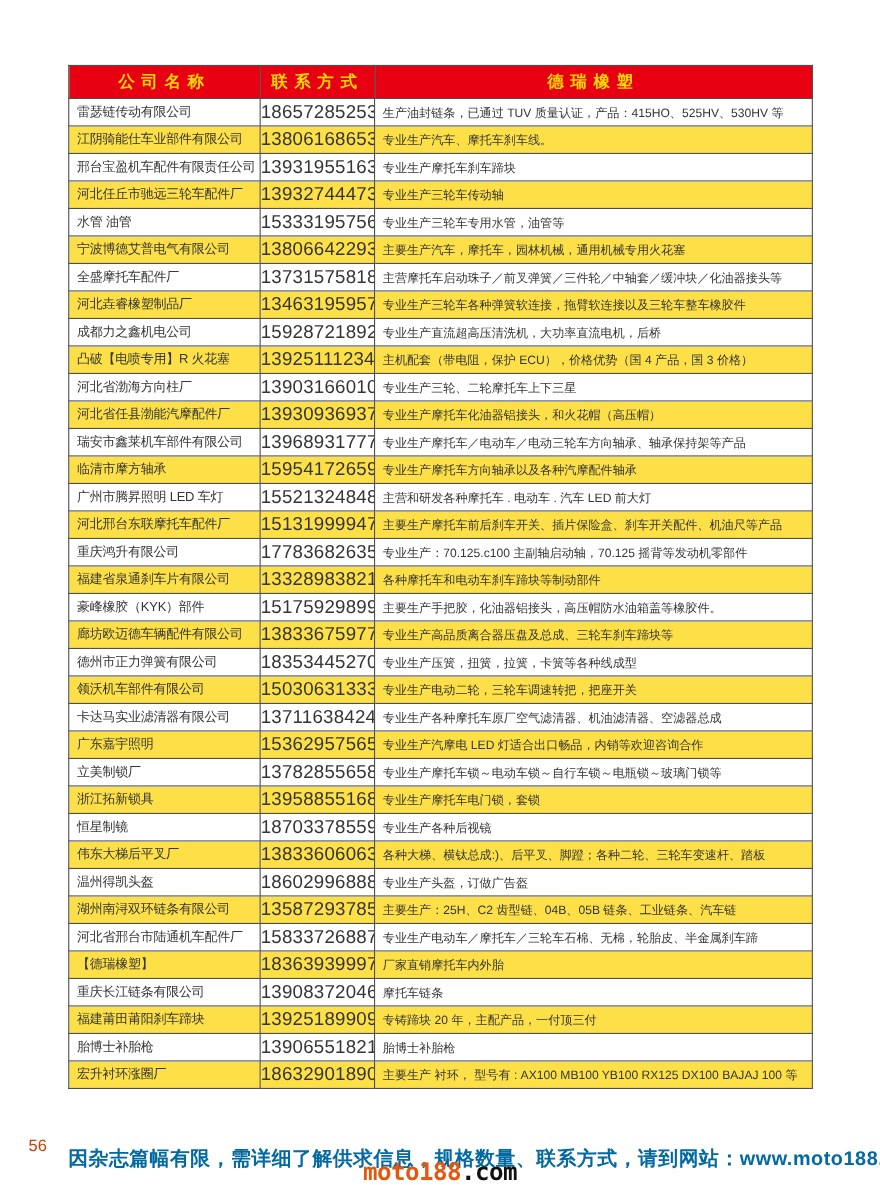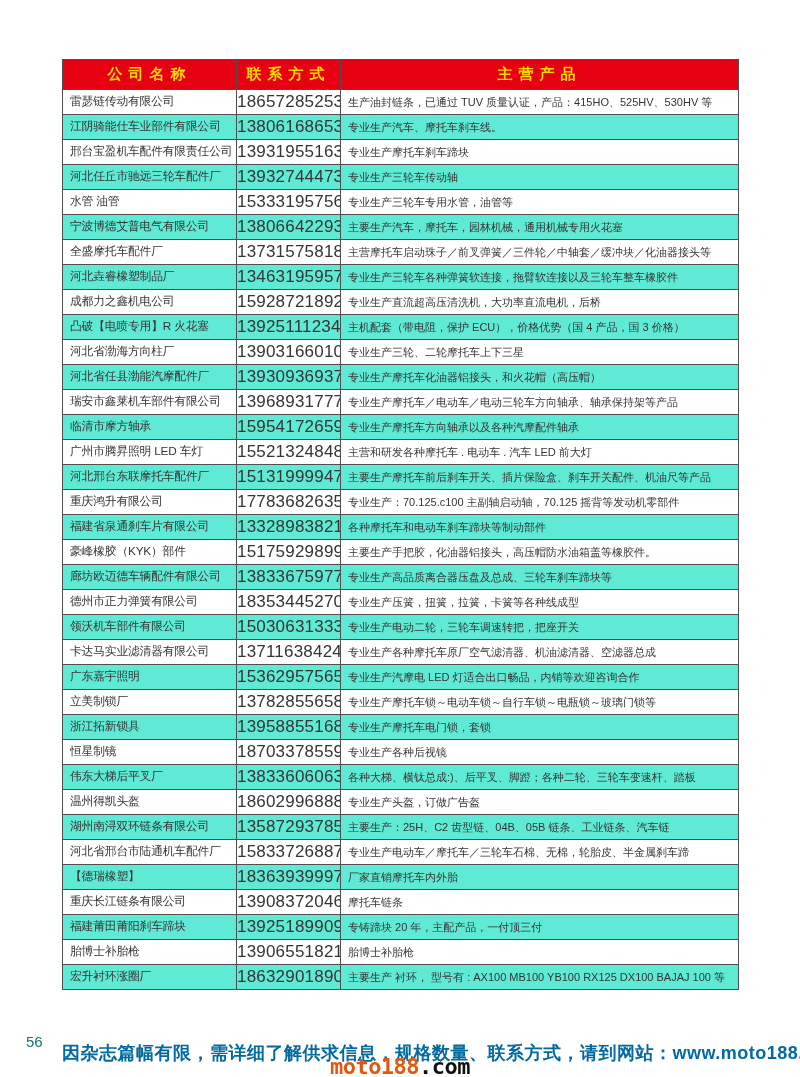--- a/index.html
+++ b/index.html
@@ -20,32 +20,32 @@
   .directory-table thead th{
     background:#e60012;color:#ffd800;
     height:30px;font-size:15px;font-weight:bold;
     letter-spacing:6px;text-align:center;padding:0;
   }
   .directory-table tbody td{
     height:25px;font-size:12px;color:#353535;
     padding:0 4px 0 7px;white-space:nowrap;overflow:hidden;
     background:#ffffff;
   }
-  .directory-table tbody tr.alt td{background:#5eead4;}
+  .directory-table tbody tr.alt td{background:#fde047;}
   .directory-table td.company{font-size:11.8px;letter-spacing:-0.2px;}
   .directory-table td.phone{text-align:left;font-size:17px;letter-spacing:0.2px;padding:0;}
   .directory-table td.products{font-size:11px;}
   .footer-note{
     position:absolute;top:1018px;left:62px;width:676px;
     text-align:center;color:#0369a1;font-size:18px;font-weight:bold;
     letter-spacing:0.5px;white-space:nowrap;margin-top:23px;
   }
   .page-number{
     position:absolute;top:1033px;left:26px;
-    font-size:15px;color:#0f766e;
+    font-size:15px;color:#c2410c;
   }
   .site-logo{
     position:absolute;top:1038px;left:0;width:100%;
     text-align:center;font-family:"DejaVu Sans Mono", monospace;
     font-size:22px;font-weight:bold;letter-spacing:-0.5px;margin-top:16px;
   }
   .site-logo .logo-primary{color:#e4570f;}
   .site-logo .logo-suffix{color:#111111;}
 </style>
 </head>
@@ -54,21 +54,21 @@
 <table class="directory-table">
   <colgroup>
     <col style="width:174px">
     <col style="width:104px">
     <col style="width:398px">
   </colgroup>
   <thead>
     <tr>
       <th>公司名称</th>
       <th>联系方式</th>
-      <th>主营产品</th>
+      <th>德瑞橡塑</th>
     </tr>
   </thead>
   <tbody>
       <tr>
         <td class="company">雷瑟链传动有限公司</td>
         <td class="phone">18657285253</td>
         <td class="products">生产油封链条，已通过 TUV 质量认证，产品：415HO、525HV、530HV 等</td>
       </tr>
       <tr class="alt">
         <td class="company">江阴骑能仕车业部件有限公司</td>

